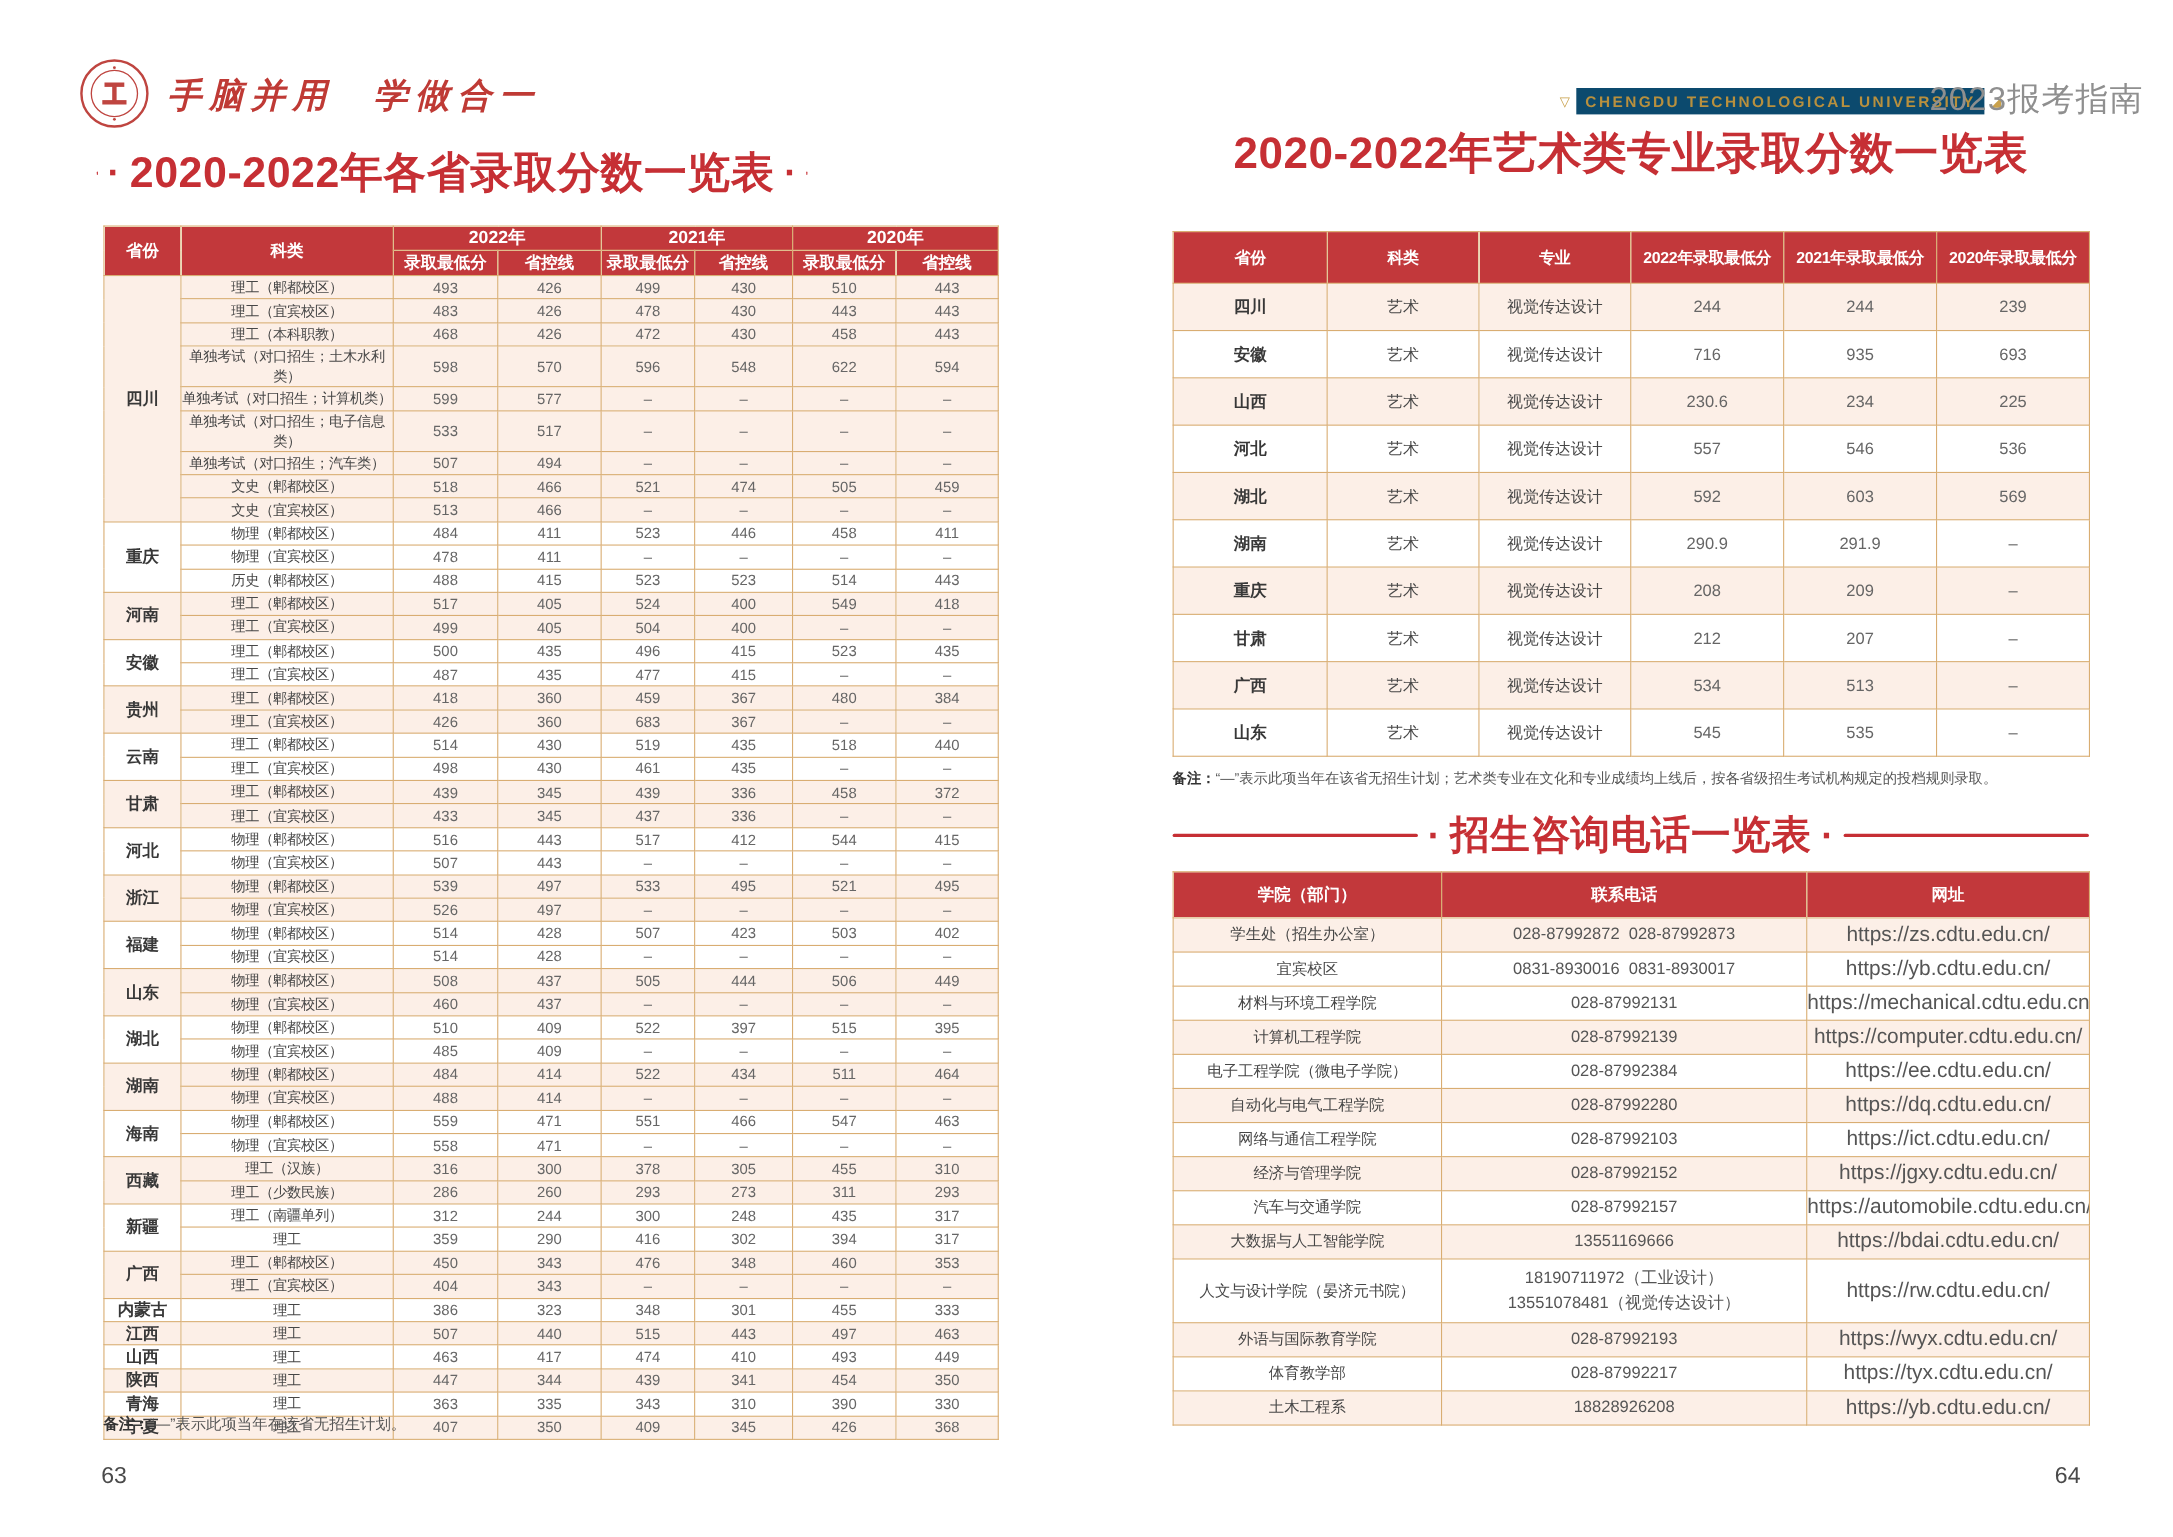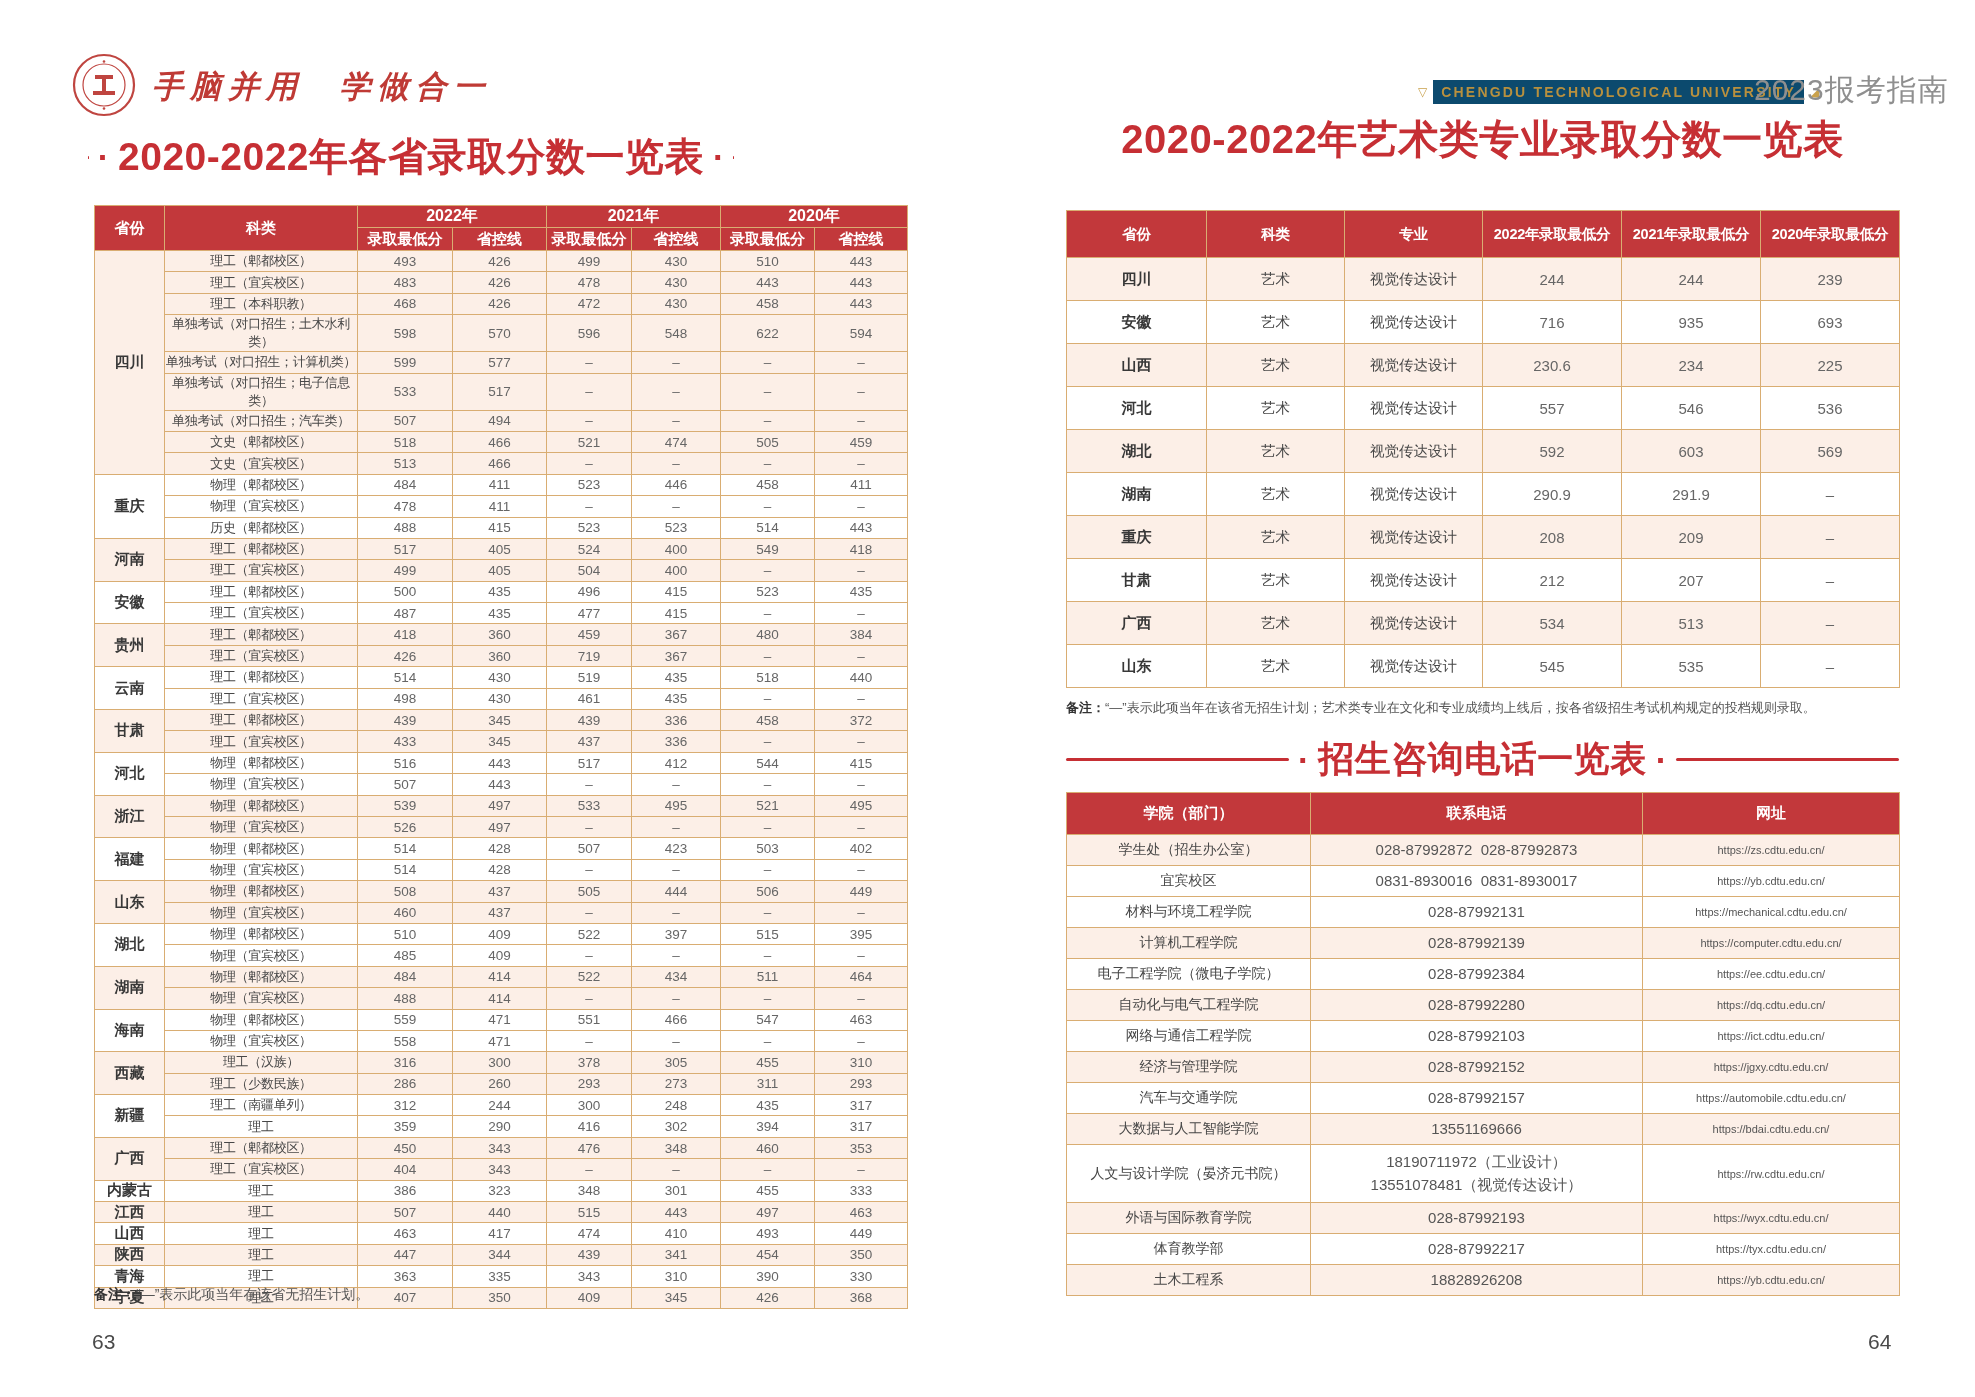--- a/index.html
+++ b/index.html
@@ -48,21 +48,21 @@
   #art-table td.c0{font-weight:bold;color:#383838;}
   #art-table td.c1,#art-table td.c2{color:#474747;font-size:14.5px;}
   
   #phone-table{position:absolute;left:1066px;top:792px;width:833px;border:1.5px solid #d3a467;}
   #phone-table thead tr{height:42px;}
   #phone-table thead th{font-size:15px;}
   #phone-table tbody tr{height:31px;}
   #phone-table tbody tr.tall{height:58px;}
   #phone-table td.dept{font-size:14px;color:#474747;}
   #phone-table td.phone{font-size:15px;color:#555;white-space:pre;}
-  #phone-table td.url{font-size:11px;color:#555;}
+  #phone-table td.url{font-size:19px;color:#555;}
   .phone-line{line-height:1.5;}
   
   .note{position:absolute;font-size:14px;color:#555;white-space:nowrap;}
   .note b{color:#333;}
   #left-note{left:94px;top:1286px;}
   #art-note{left:1066px;top:699px;font-size:13px;}
   .pagenum{position:absolute;font-size:21px;color:#4a4a4a;}
   #pn63{left:92px;top:1330px;}
   #pn64{left:1868px;top:1330px;}
 </style>
@@ -280,21 +280,21 @@
         <td class="val">360</td>
         <td class="val">459</td>
         <td class="val">367</td>
         <td class="val">480</td>
         <td class="val">384</td>
       </tr>
       <tr class="gp">
         <td class="category">理工（宜宾校区）</td>
         <td class="val">426</td>
         <td class="val">360</td>
-        <td class="val">719</td>
+        <td class="val">683</td>
         <td class="val">367</td>
         <td class="val">–</td>
         <td class="val">–</td>
       </tr>
       <tr>
         <td class="province" rowspan="2">云南</td>
         <td class="category">理工（郫都校区）</td>
         <td class="val">514</td>
         <td class="val">430</td>
         <td class="val">519</td>

